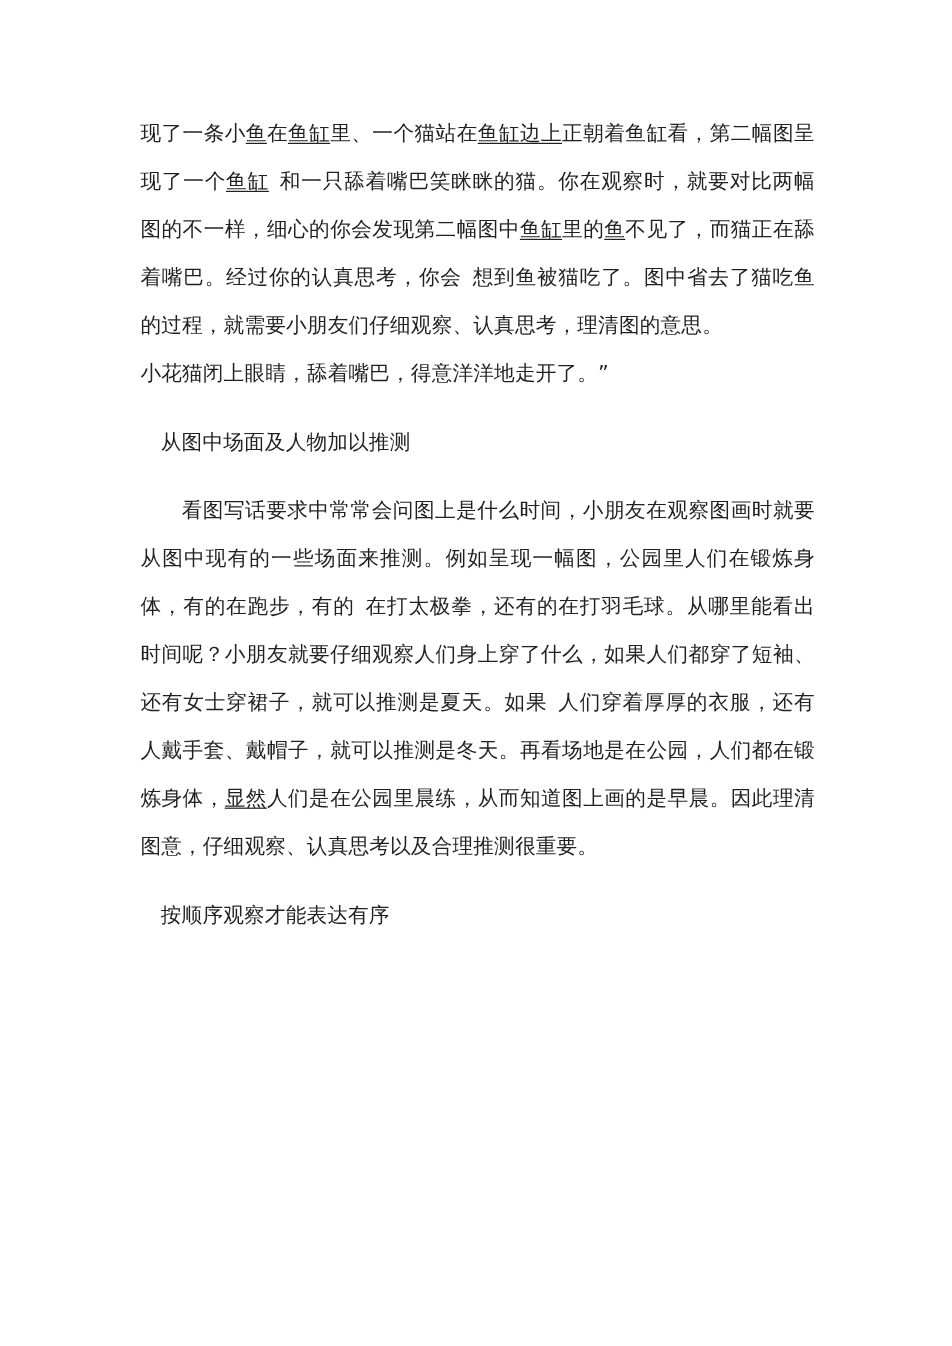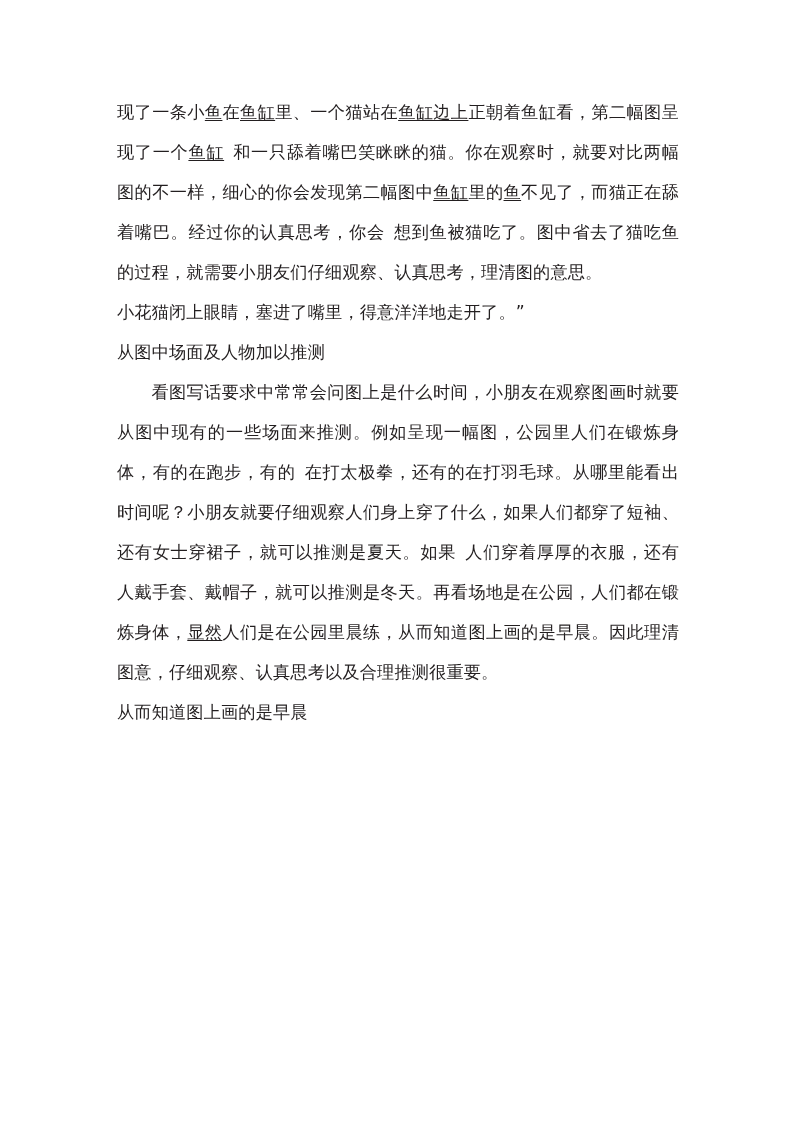--- a/index.html
+++ b/index.html
@@ -36,21 +36,21 @@
     text-align: justify;
     text-justify: inter-ideograph;
     color: #231f20;
     word-break: break-all;
     white-space: normal;
   }
   p.indent {
     text-indent: 2em;
   }
   p.heading {
-    margin: 0;
+    margin: 17px;
     padding: 0;
     font-size: 17.2px;
     line-height: 40px;
     letter-spacing: 0.15px;
     text-align: left;
     color: #231f20;
   }
   .u {
     text-decoration: underline;
     text-decoration-color: #231f20;
@@ -63,22 +63,22 @@
 <body>
 
 <div id="page">
 
   <div id="text-block">
 
     <p class="para">现了一条小<span class="u">鱼</span>在<span class="u">鱼缸</span>里、一个猫站在<span class="u">鱼缸边上</span>正朝着鱼缸看，第二幅图呈现了一个<span class="u">鱼缸</span><span class="sp"></span>和一只舔着嘴巴笑眯眯的猫。你在观察时，就要对比两幅图的不一样，细心的你会发现第二幅图中<span class="u">鱼缸</span>里的<span class="u">鱼</span>不见了，而猫正在舔着嘴巴。经过你的认真思考，你会<span class="sp"></span>想到鱼被猫吃了。图中省去了猫吃鱼的过程，就需要小朋友们仔细观察、认真思考，理清图的意思。</p>
 
 
 
-    <p class="para">小花猫闭上眼睛，塞进了嘴里，得意洋洋地走开了。”</p>
+    <p class="para">小花猫闭上眼睛，舔着嘴巴，得意洋洋地走开了。”</p>
 
     <p class="heading">从图中场面及人物加以推测</p>
 
     <p class="para indent">看图写话要求中常常会问图上是什么时间，小朋友在观察图画时就要从图中现有的一些场面来推测。例如呈现一幅图，公园里人们在锻炼身体，有的在跑步，有的<span class="sp"></span>在打太极拳，还有的在打羽毛球。从哪里能看出时间呢？小朋友就要仔细观察人们身上穿了什么，如果人们都穿了短袖、还有女士穿裙子，就可以推测是夏天。如果<span class="sp"></span>人们穿着厚厚的衣服，还有人戴手套、戴帽子，就可以推测是冬天。再看场地是在公园，人们都在锻炼身体，<span class="u">显然</span>人们是在公园里晨练，从而知道图上画的是早晨。因此理清图意，仔细观察、认真思考以及合理推测很重要。</p>
 
-    <p class="heading">从而知道图上画的是早晨</p>
+    <p class="heading">按顺序观察才能表达有序</p>
 
   </div>
 </div>
 
 </body></html>

